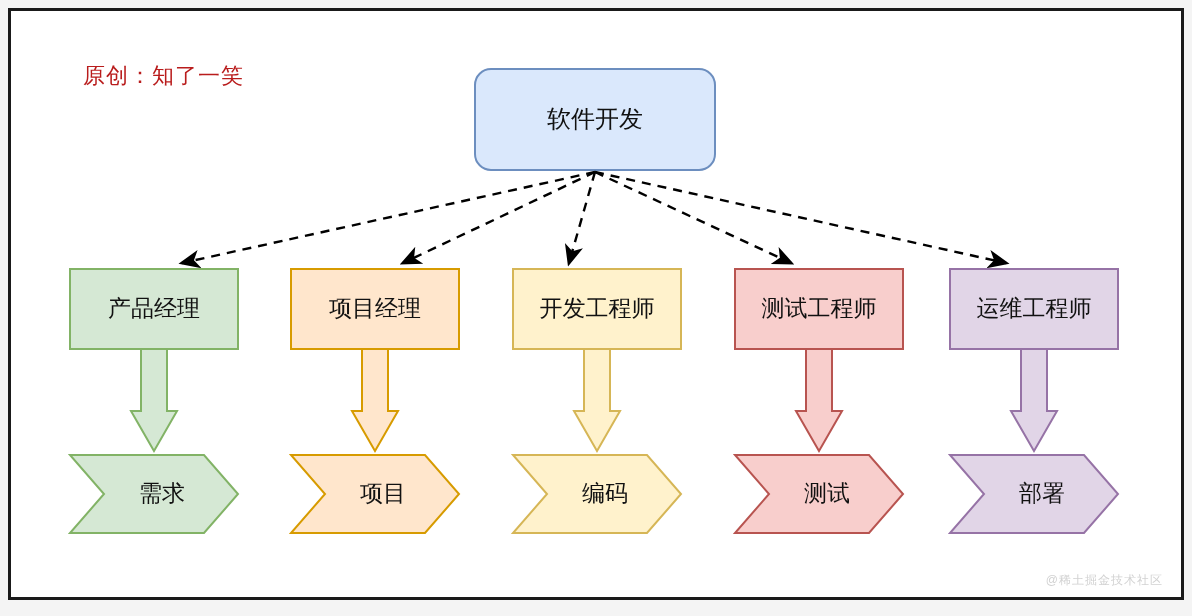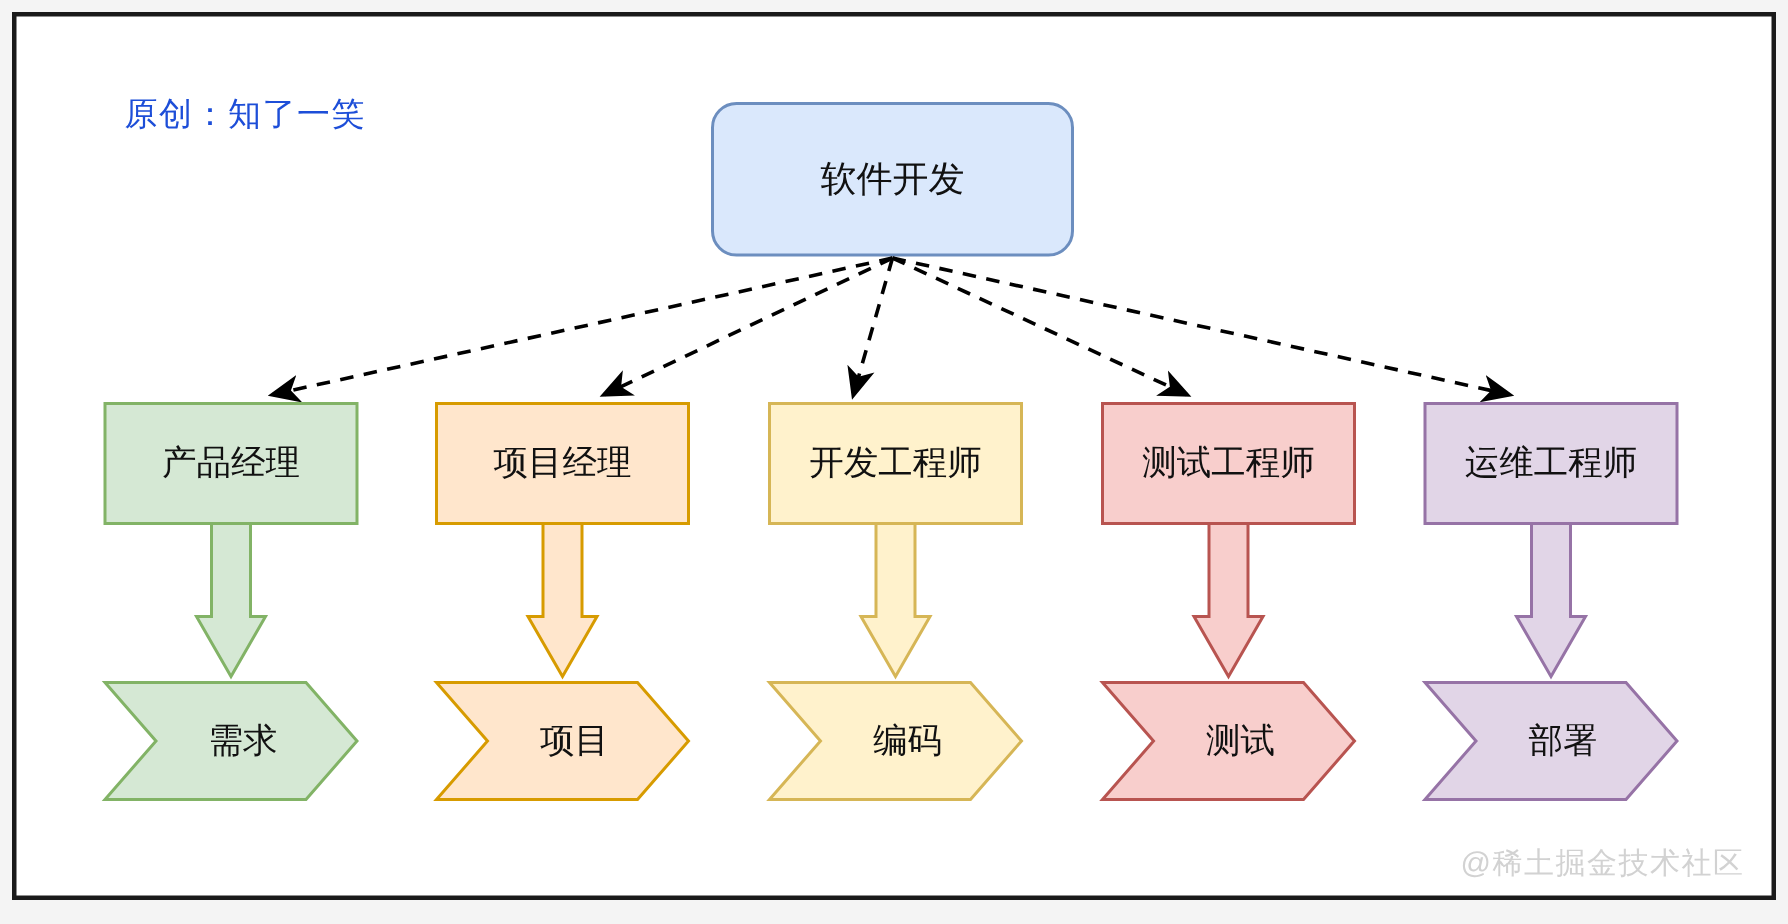--- a/index.html
+++ b/index.html
@@ -13,26 +13,26 @@
     position:absolute;
     left:8px; top:8px;
     width:1176px; height:592px;
     background:#ffffff;
     border:3px solid #1a1a1a;
     box-sizing:border-box;
     overflow:hidden;
   }
   .watermark-tl{
     position:absolute; left:72px; top:50px;
-    font-size:22px; color:#1d4ed8; letter-spacing:1px;
+    font-size:22px; color:#b91c1c; letter-spacing:1px;
     white-space:nowrap;
   }
   .watermark-br{
     position:absolute; right:18px; bottom:8px;
-    font-size:20px; color:#d2d2d2; letter-spacing:1px;
+    font-size:12px; color:#d2d2d2; letter-spacing:1px;
     white-space:nowrap;
   }
   svg#canvas{
     position:absolute; left:0; top:0;
     width:1176px; height:592px;
     display:block;
   }
   .node-label{
     font-family:"Liberation Sans","DejaVu Sans",sans-serif;
     font-size:23px;

